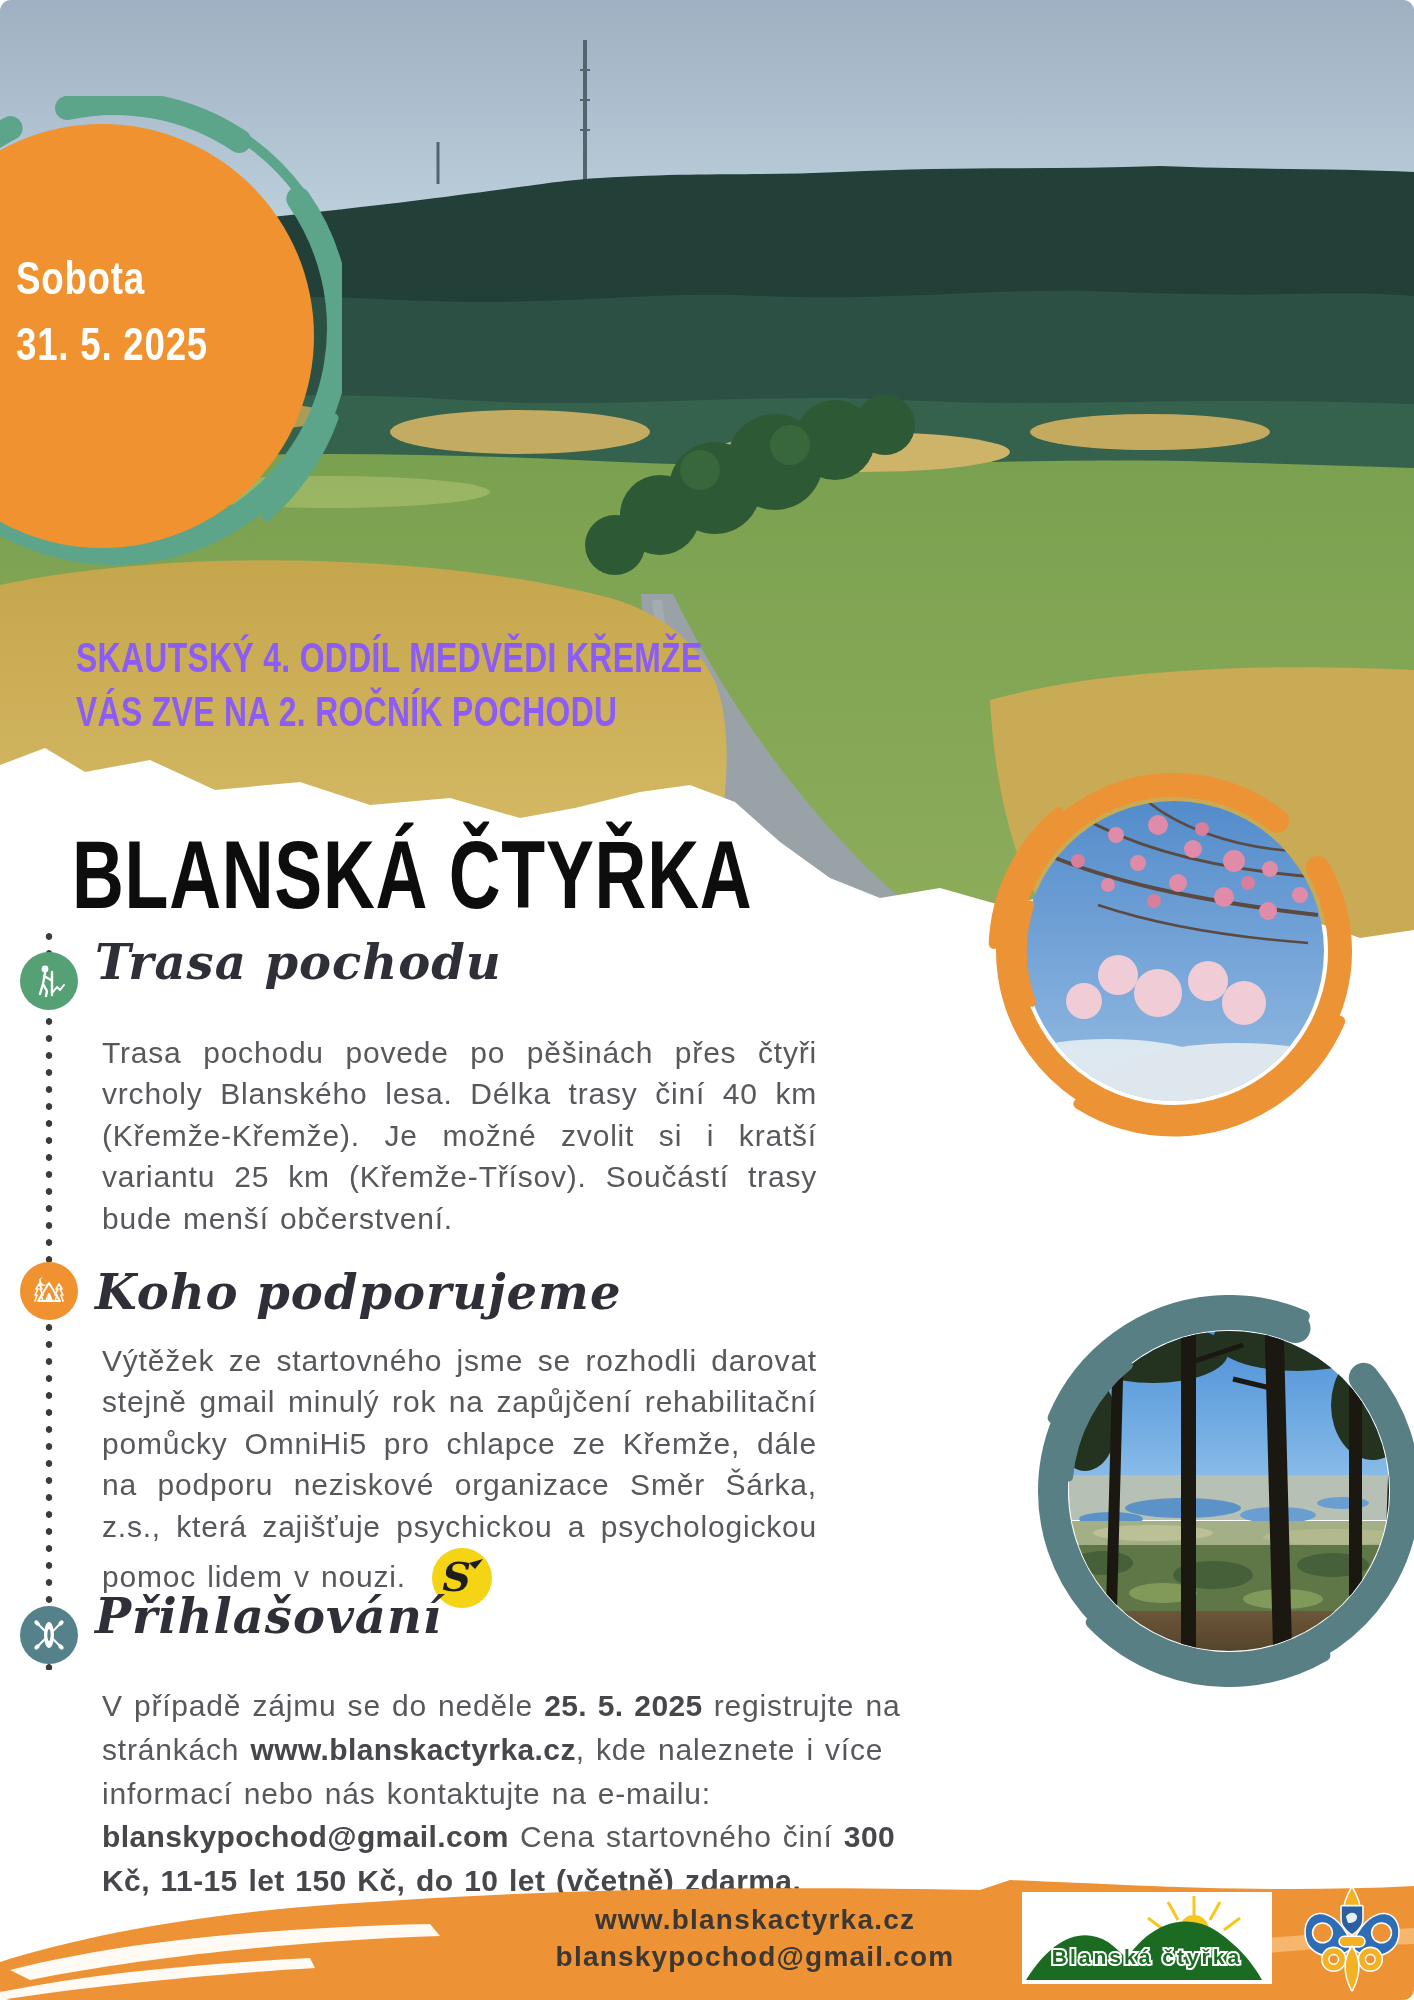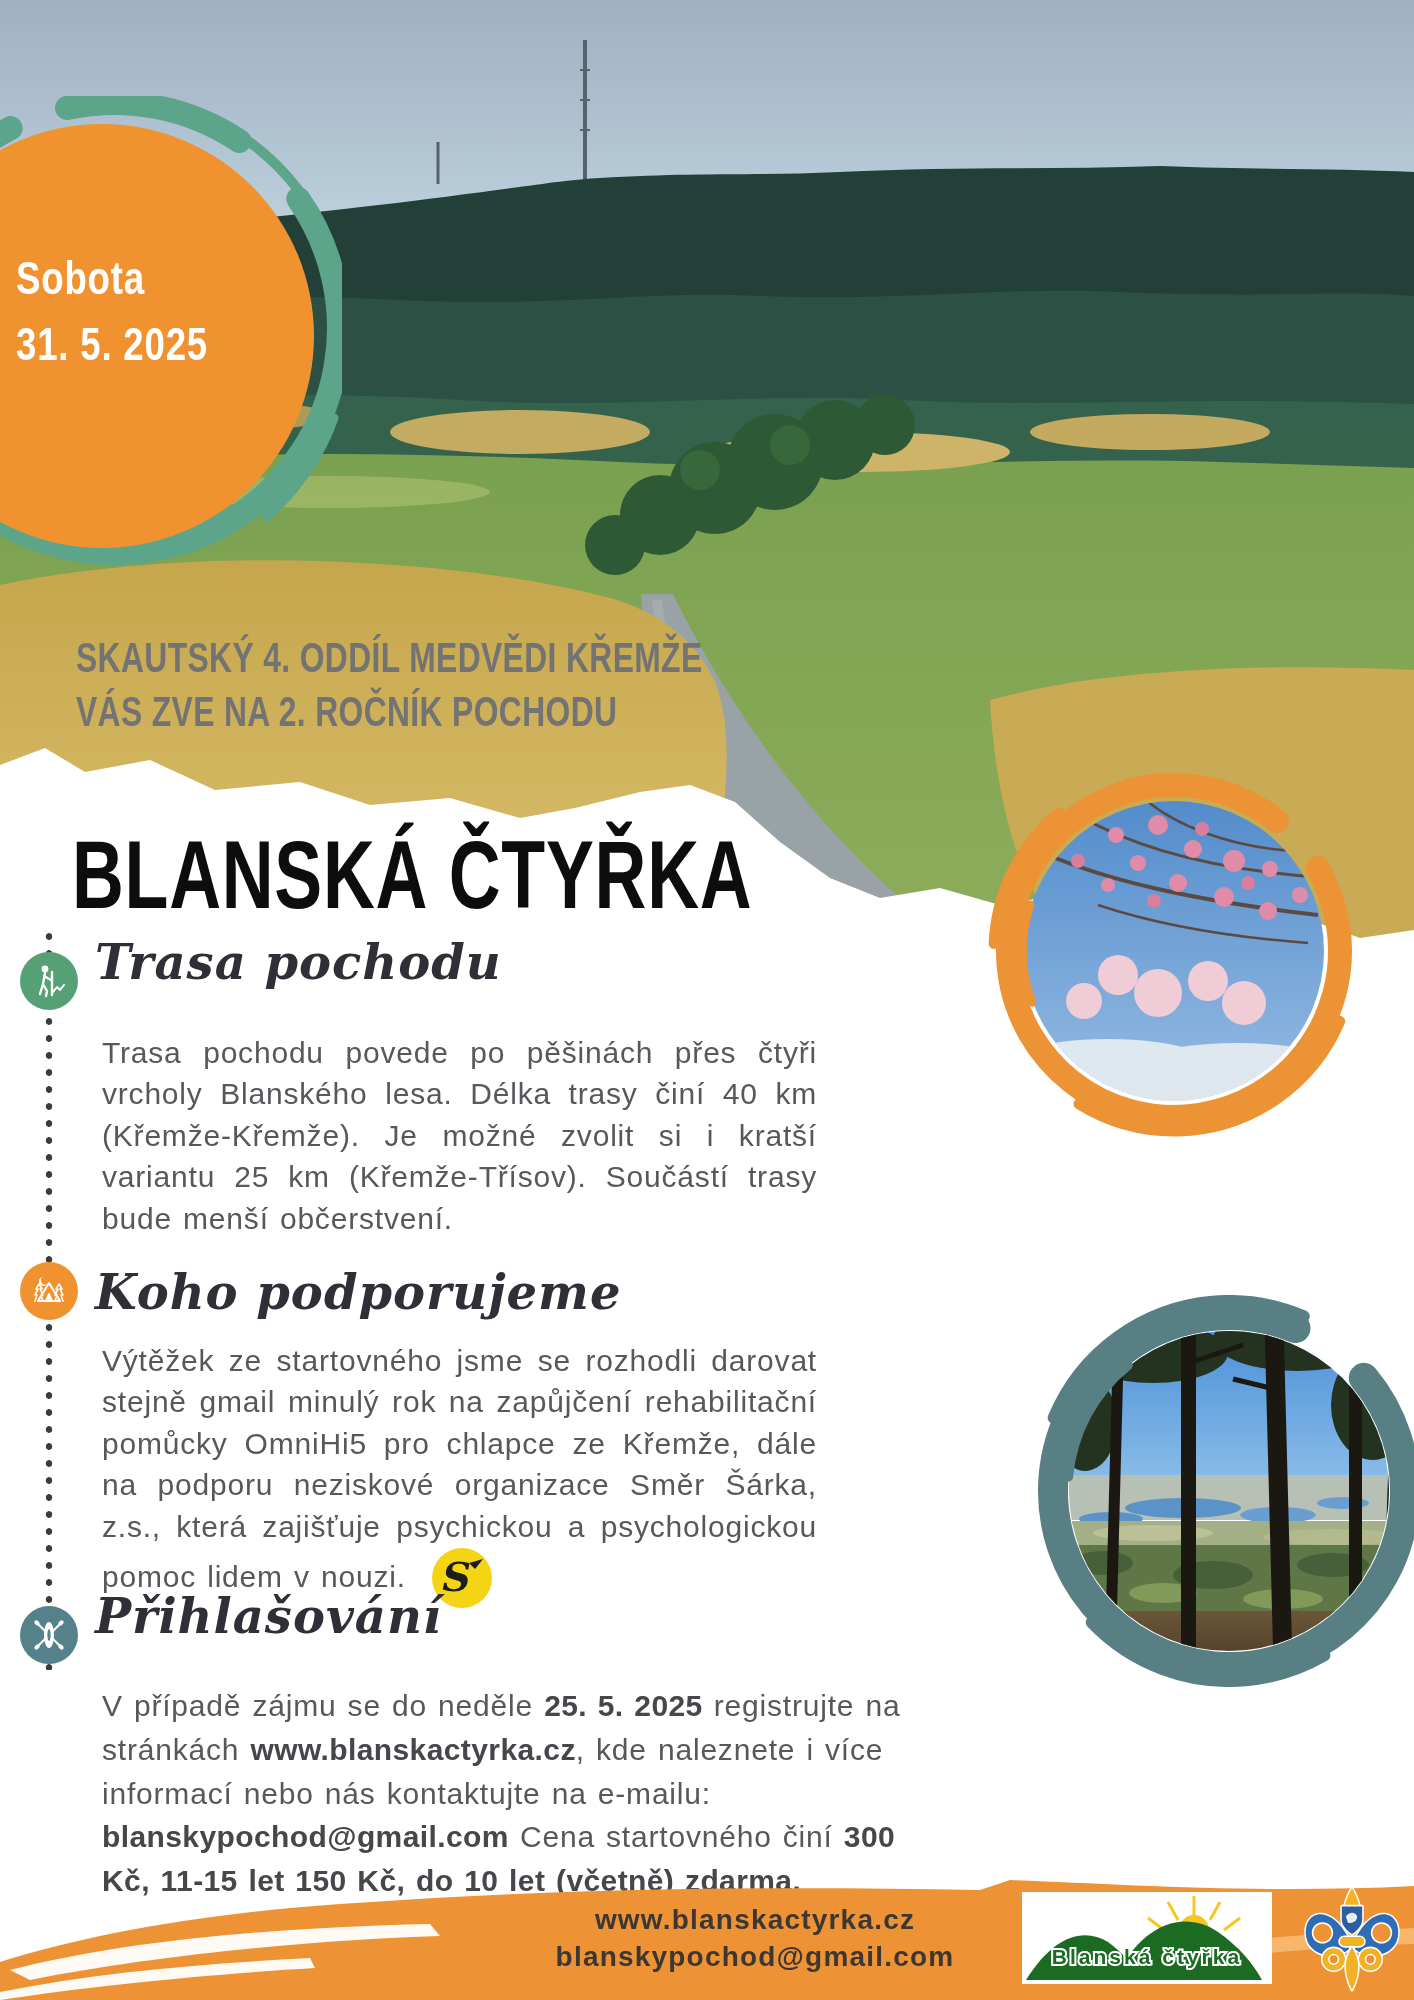--- a/index.html
+++ b/index.html
@@ -1,34 +1,35 @@
 <!DOCTYPE html>
 <html lang="cs"><head>
 <meta charset="utf-8">
 <style>
   html,body{margin:0;padding:0;background:#ffffff;}
   .page{
     position:relative;width:1414px;height:2000px;overflow:hidden;background:#ffffff;
     font-family:"Liberation Sans",sans-serif;
+    border-radius:11px;
   }
   svg{display:block;}
 
   
   .hero{position:absolute;left:0;top:0;width:1414px;height:1075px;}
 
   
   .badge-svg{position:absolute;left:-138px;top:96px;}
   .badge-text{position:absolute;left:16px;top:254px;color:#ffffff;font-weight:700;line-height:1.0;}
   .badge-line{display:inline-block;transform:scaleX(.78);transform-origin:left top;
     font-size:47px;white-space:nowrap;letter-spacing:1px;}
   .badge-line+.badge-line{margin-top:19px;}
   .badge-text .stack{display:flex;flex-direction:column;}
 
   
-  .headline{position:absolute;left:76px;top:630px;color:#737373;font-weight:700;}
+  .headline{position:absolute;left:76px;top:630px;color:#8b5cf6;font-weight:700;}
   .headline .cond{display:block;transform:scaleX(.74);transform-origin:left top;
     font-size:43px;line-height:1.26;white-space:nowrap;letter-spacing:.5px;}
   .big-title{position:absolute;left:72px;top:826px;margin:0;color:#0d0d0d;font-weight:700;}
   .big-title .cond{display:block;transform:scaleX(.74);transform-origin:left top;
     font-size:97px;line-height:1;white-space:nowrap;letter-spacing:1px;}
 
   
   .dots-strip{position:absolute;left:45px;top:928px;width:8px;height:742px;z-index:1;
     background-image:radial-gradient(circle,#3b3b3b 3px,rgba(0,0,0,0) 3.6px);
     background-size:8px 17px;background-repeat:repeat-y;}

